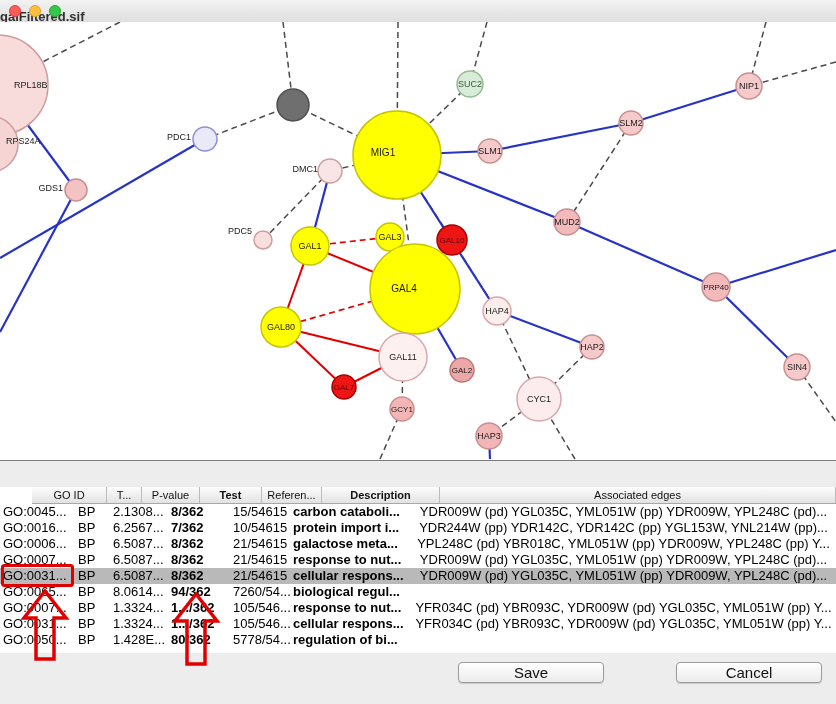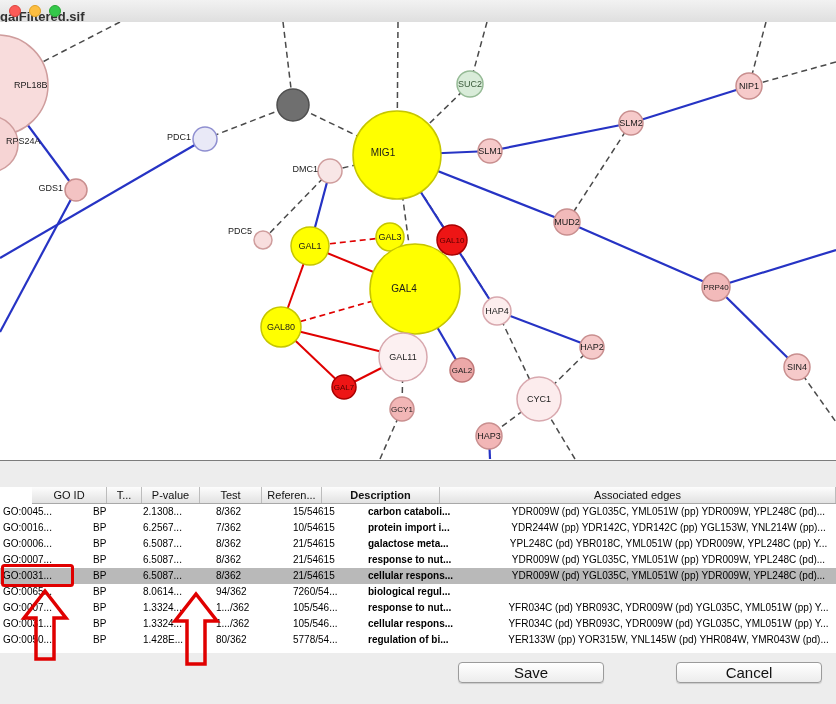--- a/index.html
+++ b/index.html
@@ -26,24 +26,24 @@
   .graph-area text{font-family:"Liberation Sans",sans-serif;}
 
   
   .bottom-window{position:absolute;left:0;top:460px;width:836px;height:244px;box-sizing:border-box;
     background:#ededed;border-top:1px solid #7c7c7c;}
   .table-panel{position:absolute;left:0;top:26px;width:836px;height:166px;background:#ffffff;}
   .thead{display:flex;height:17px;background:linear-gradient(#fdfdfd,#e2e2e2);
     border-bottom:1px solid #a8a8a8;box-sizing:border-box;margin-left:32px;}
   .hcell{box-sizing:border-box;border-right:1px solid #bcbcbc;font-size:11px;line-height:16px;
     text-align:center;overflow:hidden;white-space:nowrap;color:#111;}
-  .trow{display:flex;height:16px;line-height:16px;font-size:10px;color:#000;gap:15px;}
+  .trow{display:flex;height:16px;line-height:16px;font-size:13px;color:#000;}
   .trow.sel{background:#b9b9b9;}
   .tcell{box-sizing:border-box;padding-left:3px;overflow:hidden;white-space:nowrap;}
-  .c0{width:75px;}.c1{width:35px;}.c2{width:58px;}.c3{width:62px;}.c4{width:60px;}.c5{width:118px;font-weight:bold;}.c6{flex:1;min-width:0;text-align:center;}
+  .c0{width:75px;}.c1{width:35px;}.c2{width:58px;}.c3{width:62px;font-weight:bold;}.c4{width:60px;}.c5{width:118px;font-weight:bold;}.c6{flex:1;min-width:0;text-align:center;}
 
   .mac-btn{position:absolute;top:201px;height:21px;box-sizing:border-box;border:1px solid #9b9b9b;
     border-radius:4px;background:linear-gradient(#ffffff,#ececec);font-size:15px;color:#111;
     font-family:"Liberation Sans",sans-serif;text-align:center;line-height:19px;
     box-shadow:0 1px 1px rgba(0,0,0,0.15);}
   .btn-save{left:458px;width:146px;}
   .btn-cancel{left:676px;width:146px;}
 
   
   .annot{position:absolute;left:0;top:0;pointer-events:none;}
@@ -254,21 +254,20 @@
             <div class="tcell c5">cellular respons...</div>
             <div class="tcell c6">YFR034C (pd) YBR093C, YDR009W (pd) YGL035C, YML051W (pp) Y...</div>
           </div>
           <div class="trow">
             <div class="tcell c0">GO:0050...</div>
             <div class="tcell c1">BP</div>
             <div class="tcell c2">1.428E...</div>
             <div class="tcell c3">80/362</div>
             <div class="tcell c4">5778/54...</div>
             <div class="tcell c5">regulation of bi...</div>
-            <div class="tcell c6">YER133W (pp) YOR315W, YNL145W (pd) YHR084W, YMR043W (pd)...</div>
           </div>
         </div>
     </div>
 
     <div class="mac-btn btn-save">Save</div>
     <div class="mac-btn btn-cancel">Cancel</div>
   </div>
 
   <svg class="annot" width="836" height="704" viewBox="0 0 836 704">
     <rect x="2.5" y="565.5" width="70" height="20" rx="2" fill="none" stroke-width="3" stroke="#e00000"></rect>

